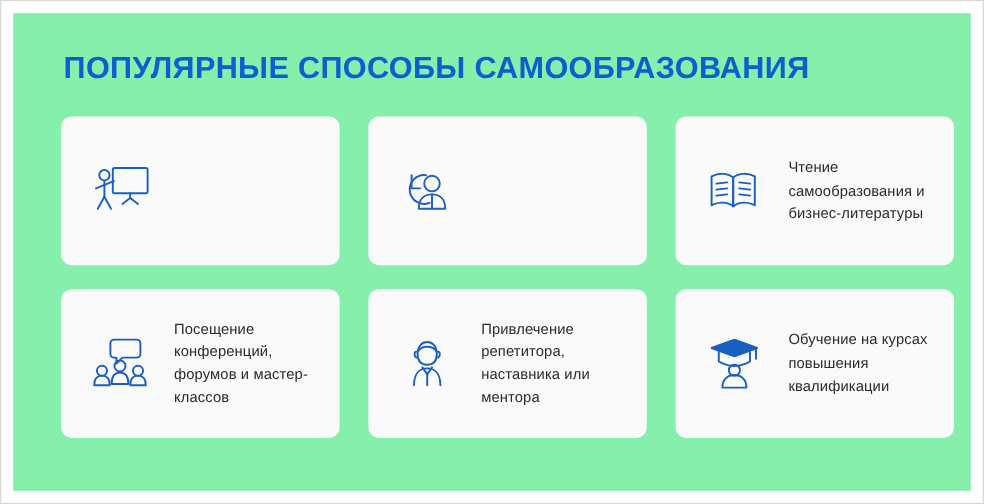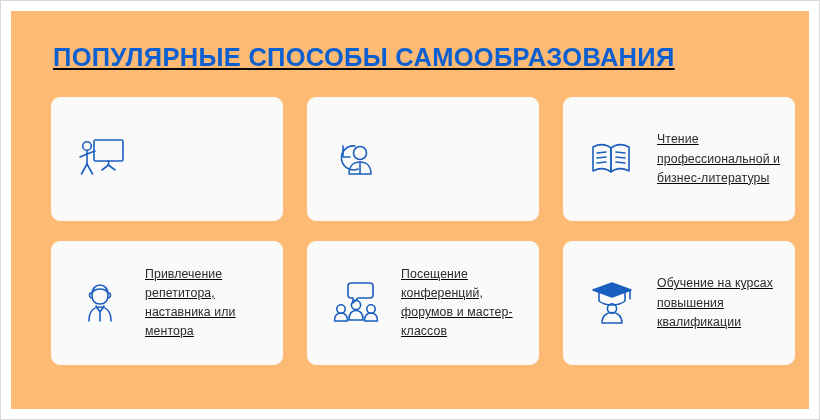--- a/index.html
+++ b/index.html
@@ -20,24 +20,23 @@
     box-sizing: border-box;
     background: #ffffff;
     border: 1px solid #d8d8d8;
   }
   #inner {
     position: absolute;
     left: 10px;
     top: 10px;
     right: 10px;
     bottom: 10px;
-    background: #fdba74;
+    background: #86efac;
     padding: 32px 40px 0 40px;
     box-sizing: border-box;
-    text-decoration: underline;
   }
   #title {
     color: #0b5fd0;
     font-size: 25.5px;
     font-weight: bold;
     letter-spacing: 0.3px;
     text-transform: uppercase;
     line-height: 1.1;
     margin: 0 0 26px 2px;
     white-space: nowrap;
@@ -121,56 +120,56 @@
             <path d="M10 17 C16 14 23 14 28 18 L28 42 C23 38 16 38 10 41 Z"></path>
             <path d="M46 17 C40 14 33 14 28 18 L28 42 C33 38 40 38 46 41 Z"></path>
             <line x1="14" y1="23" x2="23" y2="22"></line>
             <line x1="14" y1="28" x2="23" y2="27"></line>
             <line x1="14" y1="33" x2="23" y2="32"></line>
             <line x1="33" y1="22" x2="42" y2="23"></line>
             <line x1="33" y1="27" x2="42" y2="28"></line>
             <line x1="33" y1="32" x2="42" y2="33"></line>
           </svg>
         </span>
-        <span class="label">Чтение профессиональной и бизнес-литературы</span>
+        <span class="label">Чтение самообразования и бизнес-литературы</span>
+      </div>
+
+      <div class="card">
+        <span class="icon">
+          <svg width="58" height="58" viewBox="0 0 58 58" fill="none" stroke="#1a5fbf" stroke-width="1.6" stroke-linecap="round" stroke-linejoin="round">
+            <path d="M24 9 L43 9 A3 3 0 0 1 46 12 L46 21 A3 3 0 0 1 43 24 L31 24 L26 29 L26 24 L24 24 A3 3 0 0 1 21 21 L21 12 A3 3 0 0 1 24 9 Z"></path>
+            <circle cx="29" cy="31" r="4.6"></circle>
+            <path d="M22 46 C22 39.5 25 36.5 29 36.5 C33 36.5 36 39.5 36 46 Z"></path>
+            <circle cx="14" cy="35" r="4.2"></circle>
+            <path d="M7.5 47 C7.5 41.5 10.3 39 14 39 C17.7 39 20.5 41.5 20.5 47 Z"></path>
+            <circle cx="44" cy="35" r="4.2"></circle>
+            <path d="M37.5 47 C37.5 41.5 40.3 39 44 39 C47.7 39 50.5 41.5 50.5 47 Z"></path>
+          </svg>
+        </span>
+        <span class="label">Посещение конференций, форумов и мастер-классов</span>
       </div>
 
       <div class="card">
         <span class="icon">
           <svg width="58" height="58" viewBox="0 0 58 58" fill="none" stroke="#1a5fbf" stroke-width="1.6" stroke-linecap="round" stroke-linejoin="round">
             <path d="M21 21 C21 14 25 11 29 11 C33 11 37 14 37 21 C37 27 34 30 29 30 C24 30 21 27 21 21 Z"></path>
             <path d="M21 19 C23 16 27 15 29 15 C31 15 35 16 37 19"></path>
             <path d="M20 24 C18 23 18 19 20 19"></path>
             <path d="M38 24 C40 23 40 19 38 19"></path>
             <path d="M18 47 C18 37 23 33 29 33 C35 33 40 37 40 47"></path>
             <path d="M25 32 L29 38 L33 32"></path>
             <line x1="29" y1="38" x2="29" y2="47"></line>
           </svg>
         </span>
         <span class="label">Привлечение репетитора, наставника или ментора</span>
       </div>
 
       <div class="card">
         <span class="icon">
           <svg width="58" height="58" viewBox="0 0 58 58" fill="none" stroke="#1a5fbf" stroke-width="1.6" stroke-linecap="round" stroke-linejoin="round">
-            <path d="M24 9 L43 9 A3 3 0 0 1 46 12 L46 21 A3 3 0 0 1 43 24 L31 24 L26 29 L26 24 L24 24 A3 3 0 0 1 21 21 L21 12 A3 3 0 0 1 24 9 Z"></path>
-            <circle cx="29" cy="31" r="4.6"></circle>
-            <path d="M22 46 C22 39.5 25 36.5 29 36.5 C33 36.5 36 39.5 36 46 Z"></path>
-            <circle cx="14" cy="35" r="4.2"></circle>
-            <path d="M7.5 47 C7.5 41.5 10.3 39 14 39 C17.7 39 20.5 41.5 20.5 47 Z"></path>
-            <circle cx="44" cy="35" r="4.2"></circle>
-            <path d="M37.5 47 C37.5 41.5 40.3 39 44 39 C47.7 39 50.5 41.5 50.5 47 Z"></path>
-          </svg>
-        </span>
-        <span class="label">Посещение конференций, форумов и мастер-классов</span>
-      </div>
-
-      <div class="card">
-        <span class="icon">
-          <svg width="58" height="58" viewBox="0 0 58 58" fill="none" stroke="#1a5fbf" stroke-width="1.6" stroke-linecap="round" stroke-linejoin="round">
             <path d="M29 9 L48 16 L29 23 L10 16 Z" fill="#1a5fbf" stroke="#1a5fbf"></path>
             <path d="M16 18.5 L16 27 C16 27 21 31 29 31 C37 31 42 27 42 27 L42 18.5"></path>
             <line x1="47" y1="16.5" x2="47" y2="25"></line>
             <circle cx="29" cy="34.5" r="4.6"></circle>
             <path d="M19 49 C19 42 23.5 38.5 29 38.5 C34.5 38.5 39 42 39 49 Z"></path>
           </svg>
         </span>
         <span class="label">Обучение на курсах повышения квалификации</span>
       </div>
 

